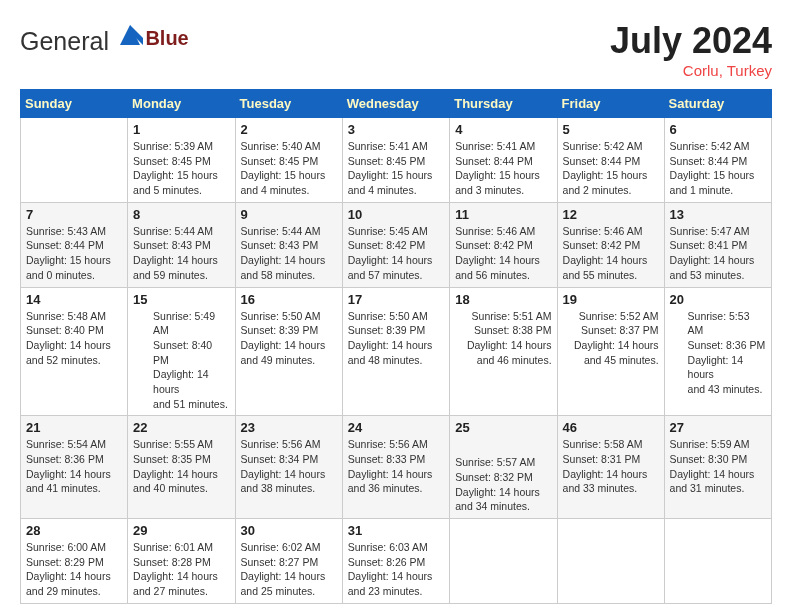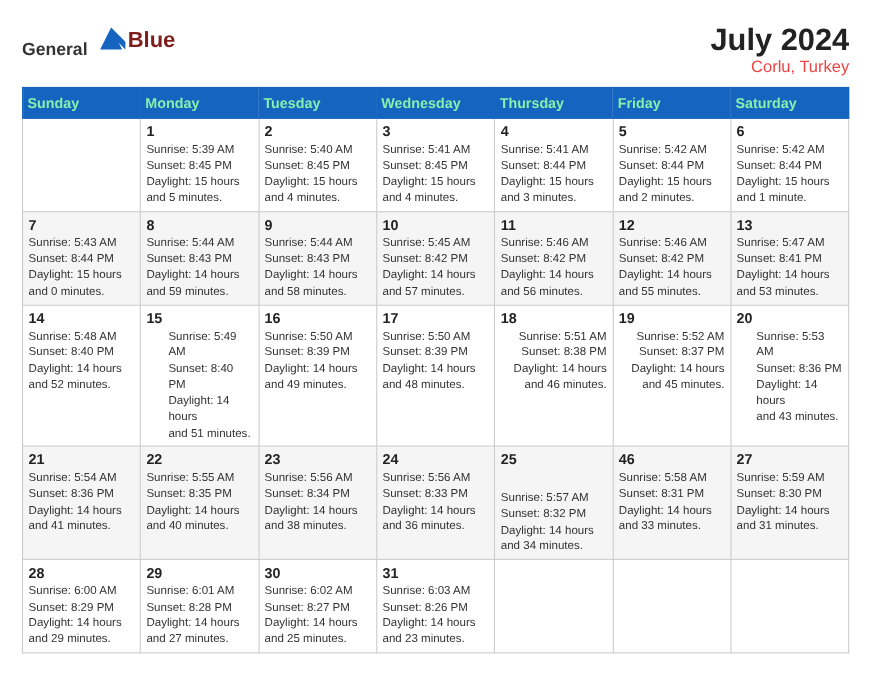--- a/index.html
+++ b/index.html
@@ -14,54 +14,54 @@
       display: flex;
       justify-content: space-between;
       align-items: flex-start;
       margin-bottom: 10px;
     }
     .logo {
       display: flex;
       align-items: center;
     }
     .logo-text-general {
-      font-size: 16px;
-      font-weight: bold;
+      font-size: 25px;
+      font-weight: normal;
       color: #333;
     }
     .logo-text-blue {
       font-size: 20px;
       font-weight: bold;
       color: #7f1d1d;
     }
     .logo-icon {
       width: 30px;
       height: 30px;
       margin-left: 2px;
     }
     .title-block {
       text-align: right;
     }
     .month-year {
-      font-size: 28px;
+      font-size: 36px;
       font-weight: bold;
       color: #222;
     }
     .location {
       font-size: 15px;
       color: #ef4444;
     }
     .calendar {
       width: 100%;
       border-collapse: collapse;
       font-size: 11px;
     }
     .calendar thead th {
       background-color: #1565c0;
-      color: #86efac;
+      color: #fef9c3;
       padding: 6px 4px;
       text-align: left;
       font-size: 13px;
       font-weight: bold;
       border: 1px solid #1565c0;
     }
     .calendar tbody td {
       vertical-align: top;
       border: 1px solid #ccc;
       padding: 4px 5px;

